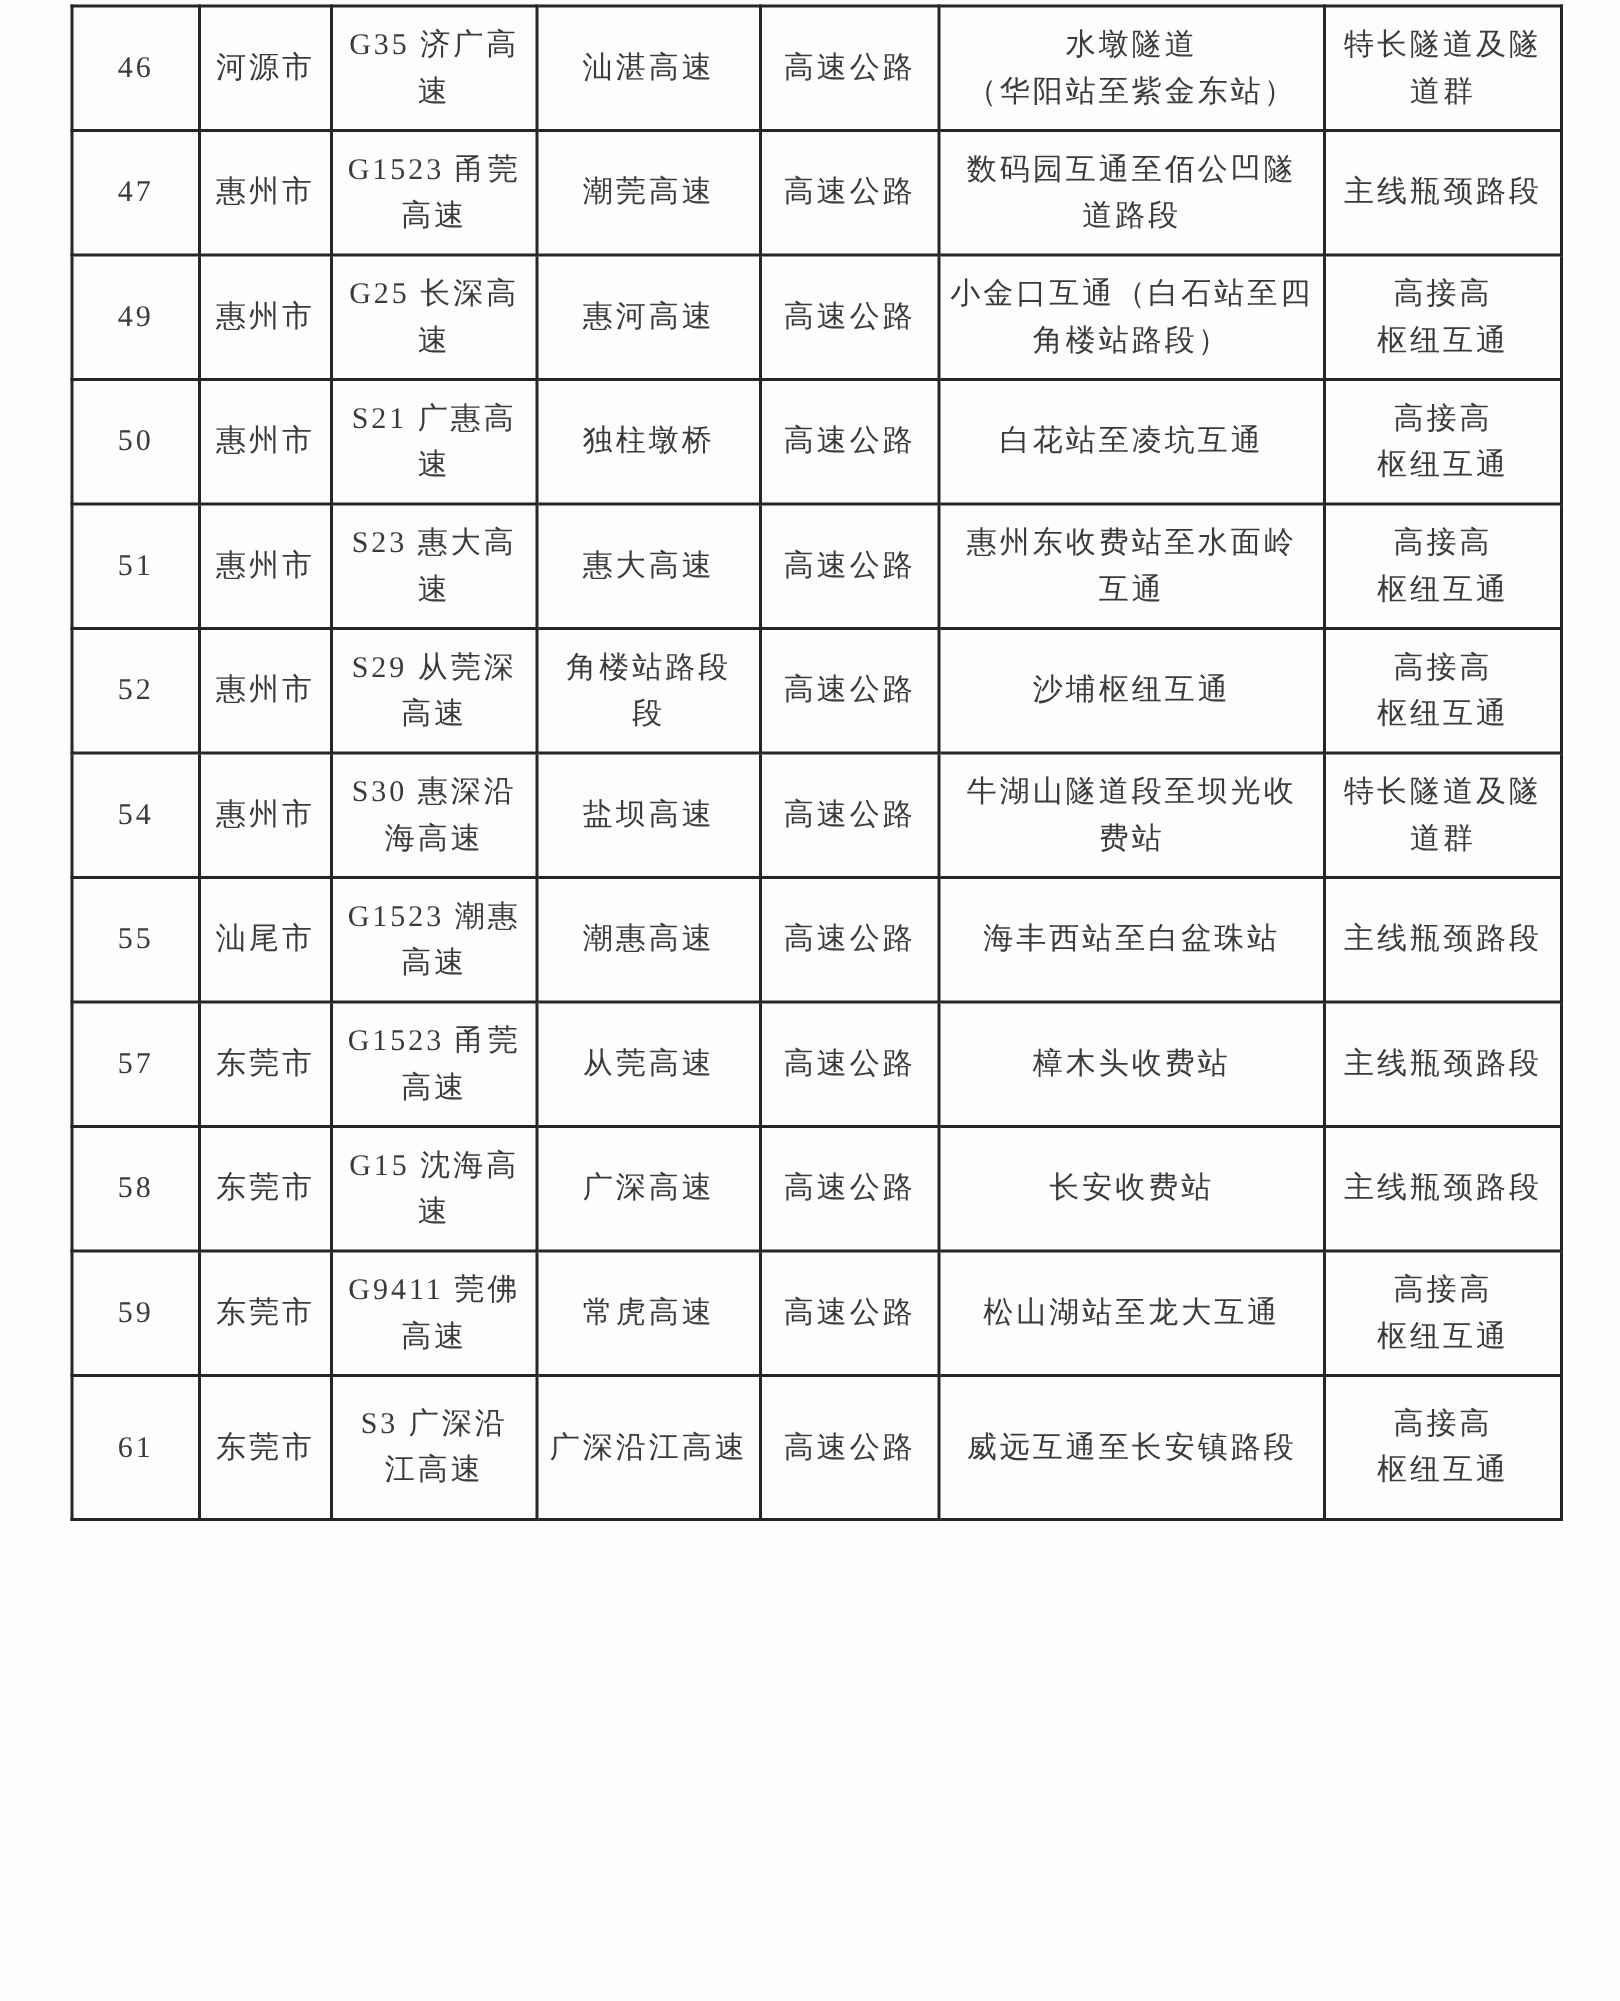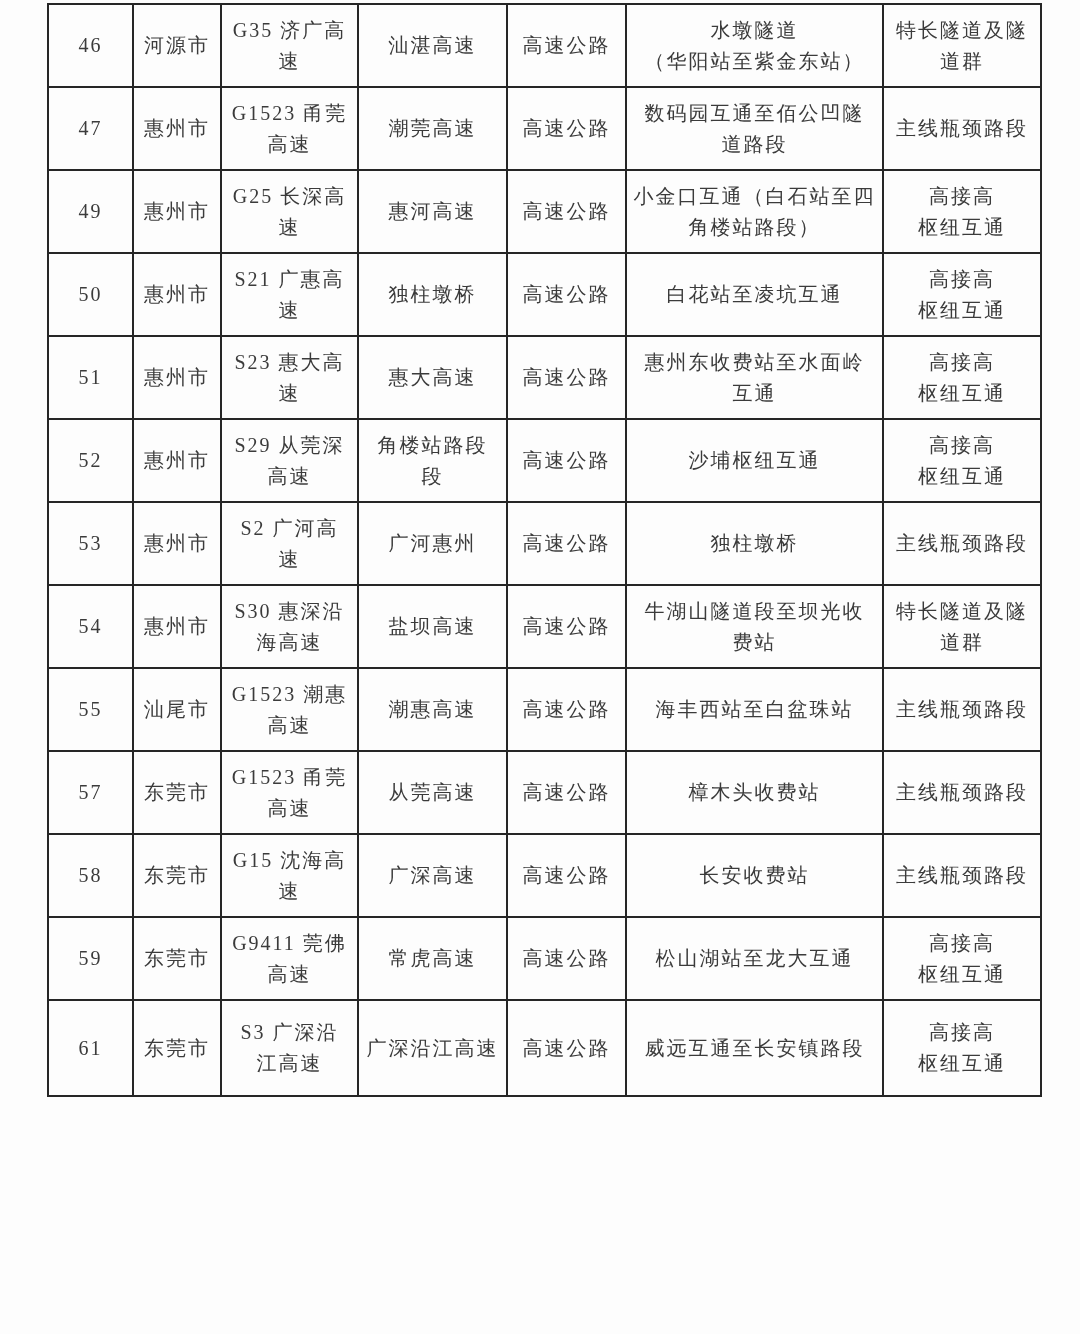--- a/index.html
+++ b/index.html
@@ -129,30 +129,20 @@
     <td class="c-code">S29 从莞深
 高速</td>
     <td class="c-name">角楼站路段
 段</td>
     <td class="c-type">高速公路</td>
     <td class="c-section">沙埔枢纽互通</td>
     <td class="c-category">高接高
 枢纽互通</td>
   </tr>
         <tr>
-    <td class="c-no">53</td>
-    <td class="c-city">惠州市</td>
-    <td class="c-code">S2 广河高
-速</td>
-    <td class="c-name">广河惠州</td>
-    <td class="c-type">高速公路</td>
-    <td class="c-section">独柱墩桥</td>
-    <td class="c-category">主线瓶颈路段</td>
-  </tr>
-        <tr>
     <td class="c-no">54</td>
     <td class="c-city">惠州市</td>
     <td class="c-code">S30 惠深沿
 海高速</td>
     <td class="c-name">盐坝高速</td>
     <td class="c-type">高速公路</td>
     <td class="c-section">牛湖山隧道段至坝光收
 费站</td>
     <td class="c-category">特长隧道及隧
 道群</td>

